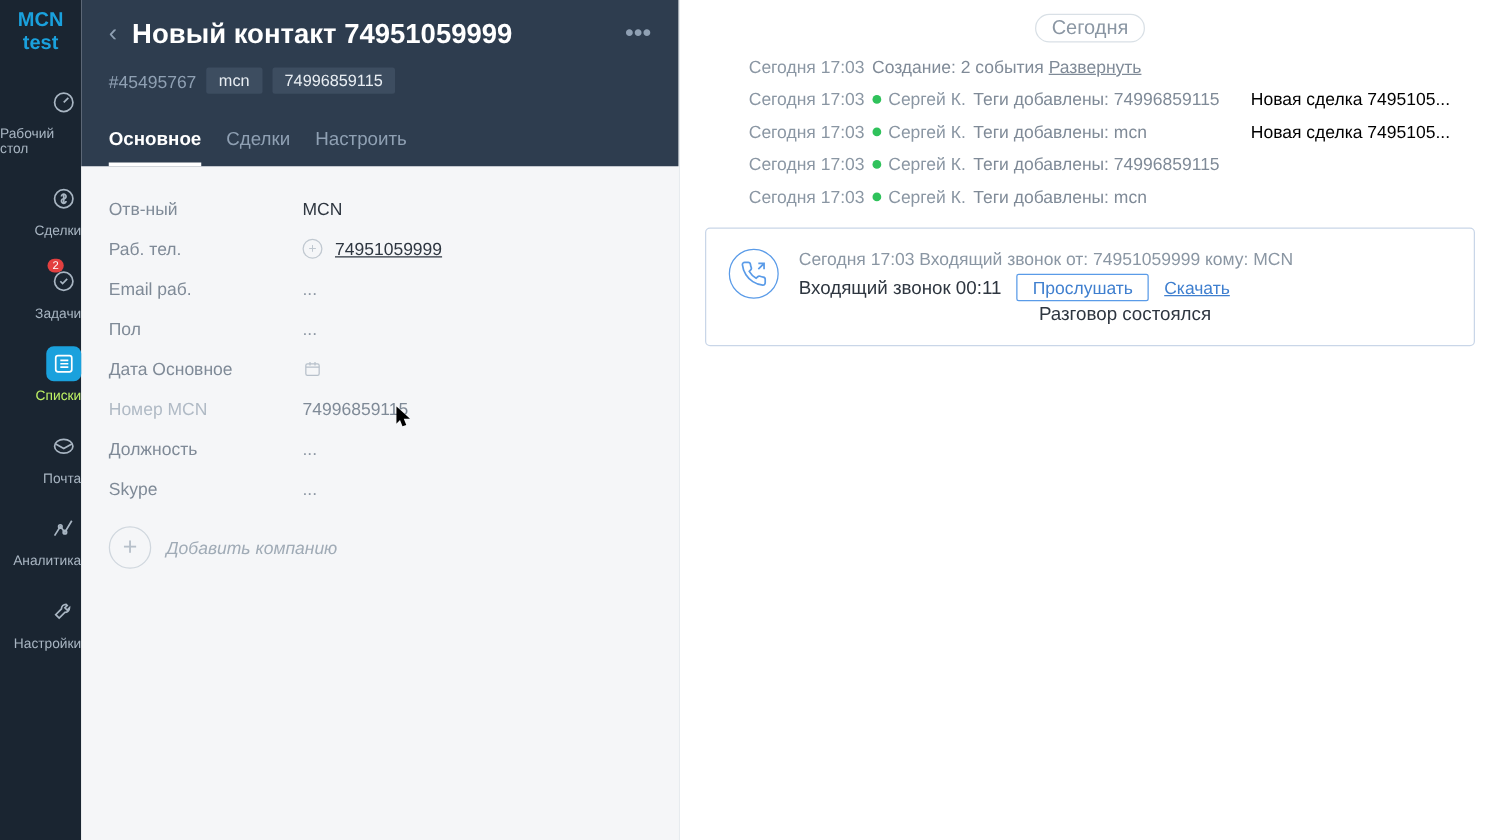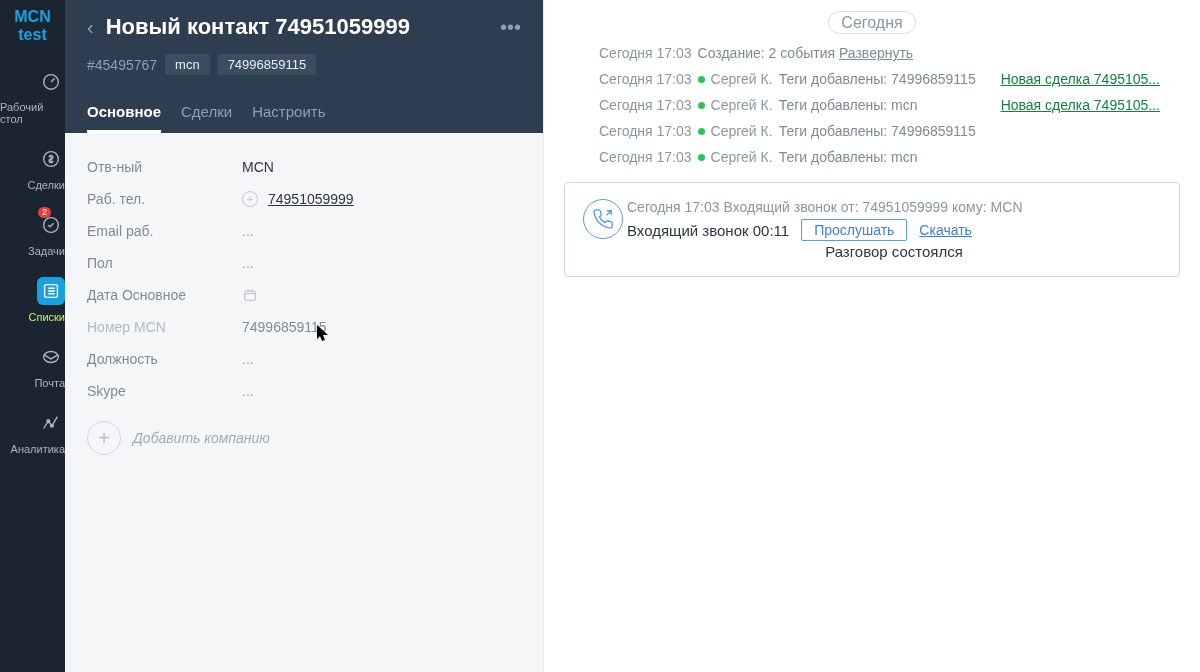--- a/index.html
+++ b/index.html
@@ -45,23 +45,23 @@
 
   
   .feed-panel { flex: 1; background: #fff; padding: 14px 20px; overflow-y: auto; border-left: 1px solid #e7ebef; }
   .feed-date { text-align: center; margin-bottom: 8px; }
   .feed-date span { border: 1px solid #d9e0e6; border-radius: 12px; padding: 2px 12px; font-size: 16px; color: #8a96a3; background: #fff; }
   .feed-row { display: flex; align-items: center; padding: 5px 20px 5px 35px; font-size: 14px; color: #2e3640; gap: 6px; }
   .feed-time { color: #8a96a3; white-space: nowrap; }
   .dot { width: 7px; height: 7px; background: #2fc25b; border-radius: 50%; display: inline-block; }
   .feed-user { color: #8a96a3; }
   .feed-text { flex: 1; color: #7f8a97; }
-  .feed-link { color: #15803d; text-decoration: underline; cursor: pointer; white-space: nowrap; }
+  .feed-link { color: #000000; cursor: pointer; white-space: nowrap; }
   .expand-link { color: #7f8a97; text-decoration: underline; cursor: pointer; }
-  .call-card { border: 1px solid #c9d6e8; border-radius: 4px; padding: 16px 18px; display: flex; gap: 4px; margin: 12px 0 0 0; }
+  .call-card { border: 1px solid #c9d6e8; border-radius: 4px; padding: 16px 18px; display: flex; gap: 16px; margin: 12px 0 0 0; }
   .call-icon { width: 40px; height: 40px; border: 1px solid #5a9be8; border-radius: 50%; display: flex; align-items: center; justify-content: center; flex-shrink: 0; }
   .call-icon svg { stroke: #5a9be8; fill: none; stroke-width: 1.5; }
   .call-body { flex: 1; }
   .call-meta { color: #8a96a3; font-size: 14px; margin-bottom: 4px; }
   .call-line { display: flex; align-items: center; gap: 12px; font-size: 15px; }
   .call-title { color: #2e3640; }
   .listen-btn { border: 1px solid #5a9be8; color: #3f7fcf; padding: 2px 12px; border-radius: 2px; cursor: pointer; font-size: 14px; }
   .download-link { color: #3f7fcf; text-decoration: underline; cursor: pointer; font-size: 14px; }
   .call-result { color: #2e3640; font-size: 15px; margin-top: 2px; text-align: center; }
 
@@ -127,20 +127,28 @@
     <div class="nav-item">
       <span class="nav-icon">
           <svg width="22" height="22" viewBox="0 0 24 24">
             <path d="M4 18l5-8 4 5 6-10"></path>
             <circle cx="9" cy="10" r="1.5"></circle>
             <circle cx="13" cy="15" r="1.5"></circle>
           </svg>
         </span>
       <span class="nav-label">Аналитика</span>
     </div>
+    <div class="nav-item">
+      <span class="nav-icon">
+          <svg width="22" height="22" viewBox="0 0 24 24">
+            <path d="M14 6a4 4 0 00-4 4l-5 5 3 3 5-5a4 4 0 004-4l-2 2-2-2 2-2z"></path>
+          </svg>
+        </span>
+      <span class="nav-label">Настройки</span>
+    </div>
   </div>
 
   <div class="contact-panel">
     <div class="contact-header">
       <div class="header-top">
         <span class="back-btn">‹</span>
         <span class="contact-title">Новый контакт 74951059999</span>
         <span class="more-btn">•••</span>
       </div>
       <div class="header-meta">

